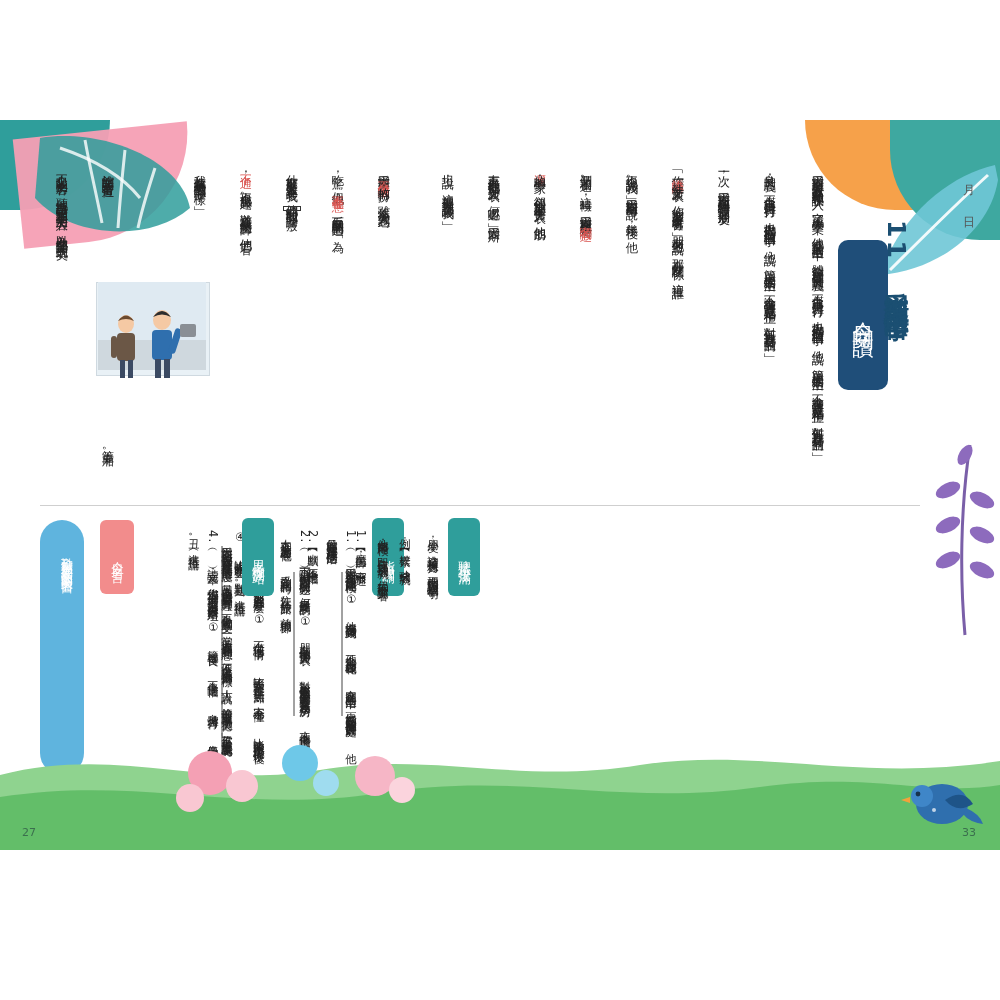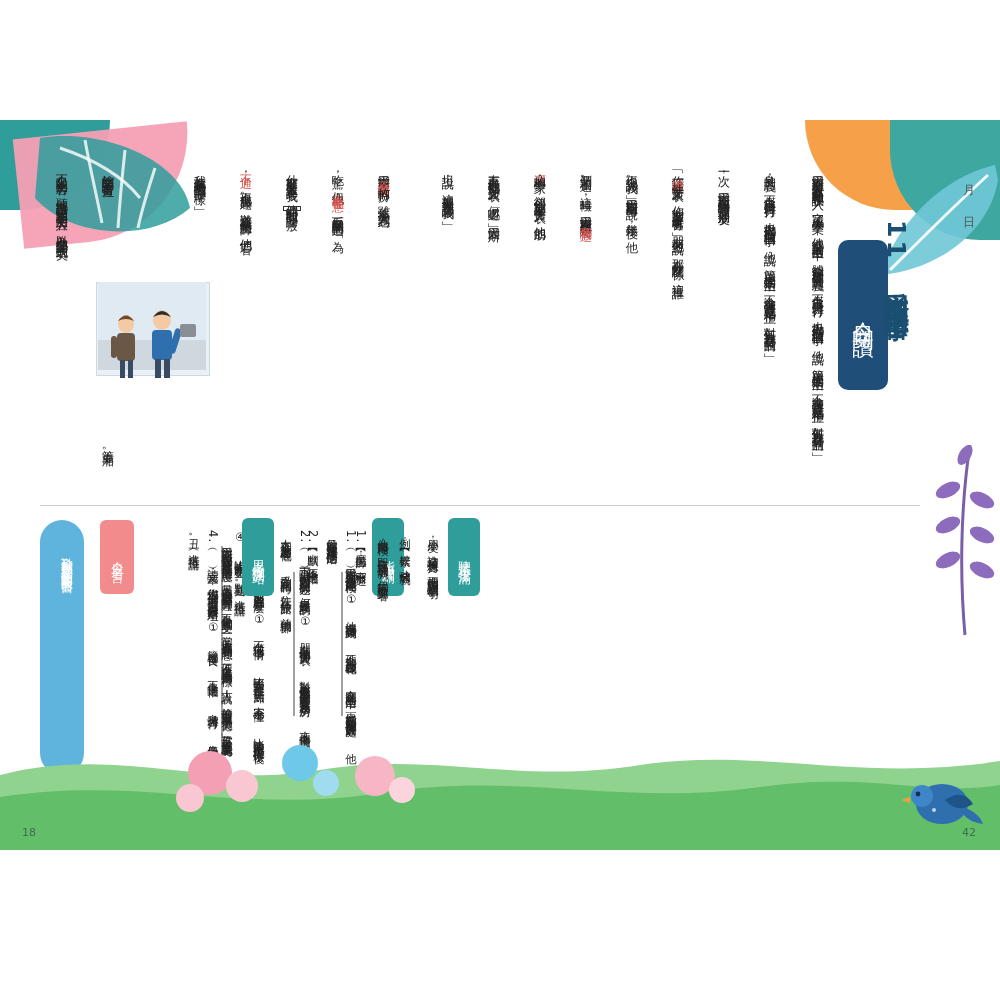--- a/index.html
+++ b/index.html
@@ -281,16 +281,16 @@
   <svg style="position:absolute;left:900px;top:770px;width:85px;height:70px;" viewBox="0 0 85 70">
     <ellipse cx="42" cy="34" rx="26" ry="20" fill="#2f6fae"></ellipse>
     <circle cx="22" cy="26" r="11" fill="#3f86c8"></circle>
     <circle cx="18" cy="24" r="2.4" fill="#16324d"></circle>
     <path d="M10 27 l-9 3 l9 3 z" fill="#f2a23c"></path>
     <path d="M45 30 q18 -12 28 4 q-16 10 -28 -4z" fill="#1e5488"></path>
     <path d="M66 38 q14 6 17 16 q-14 -2 -20 -10z" fill="#2f6fae"></path>
     <circle cx="34" cy="40" r="2" fill="#ffffff" opacity=".7"></circle>
   </svg>
 
-  <div class="pagenum" style="left:22px;top:826px;">18</div>
-  <div class="pagenum" style="left:962px;top:826px;">42</div>
+  <div class="pagenum" style="left:22px;top:826px;">27</div>
+  <div class="pagenum" style="left:962px;top:826px;">33</div>
 
 </div>
 
 </body></html>

